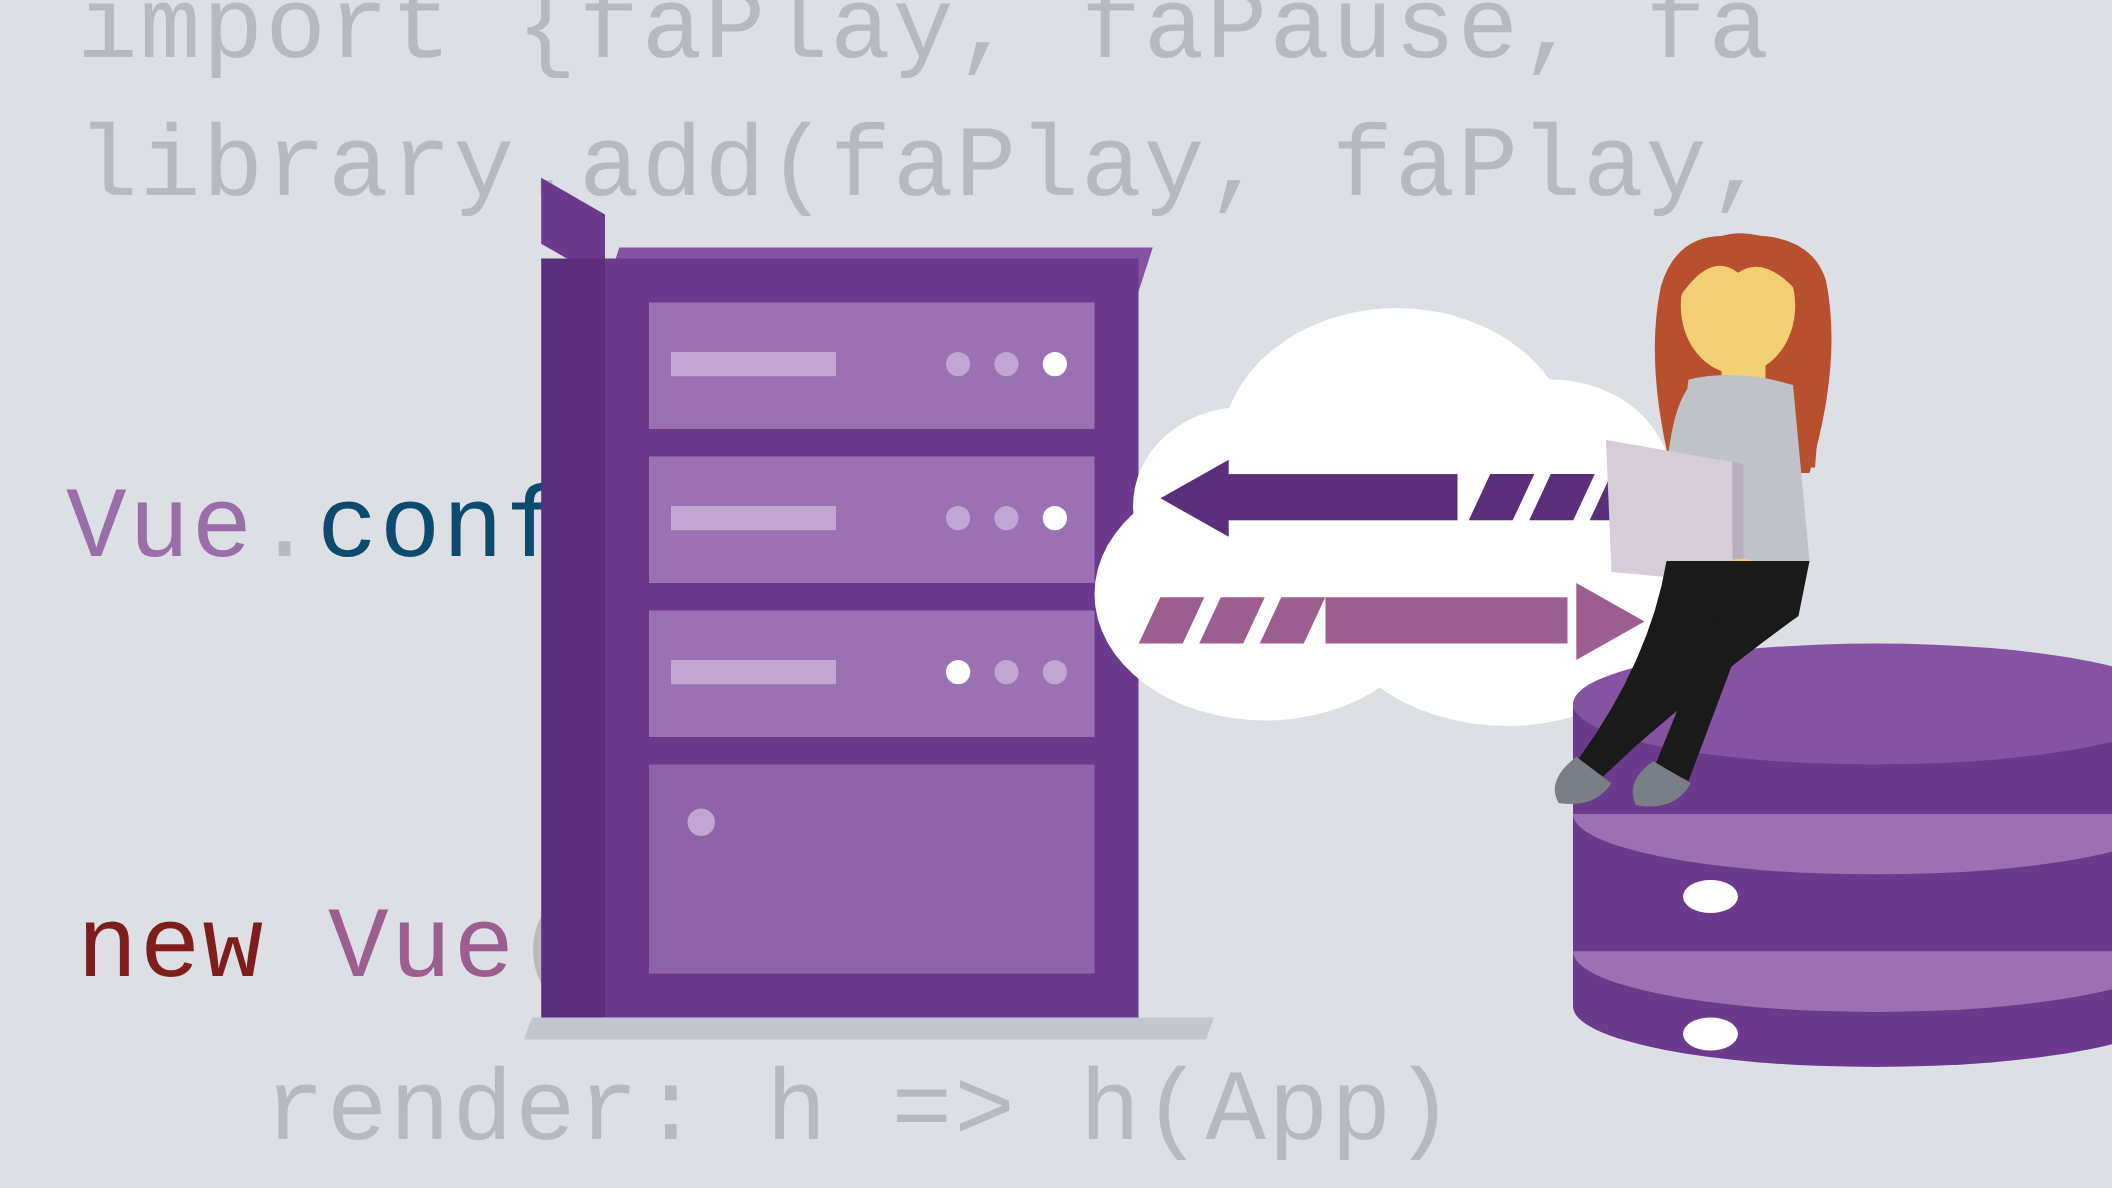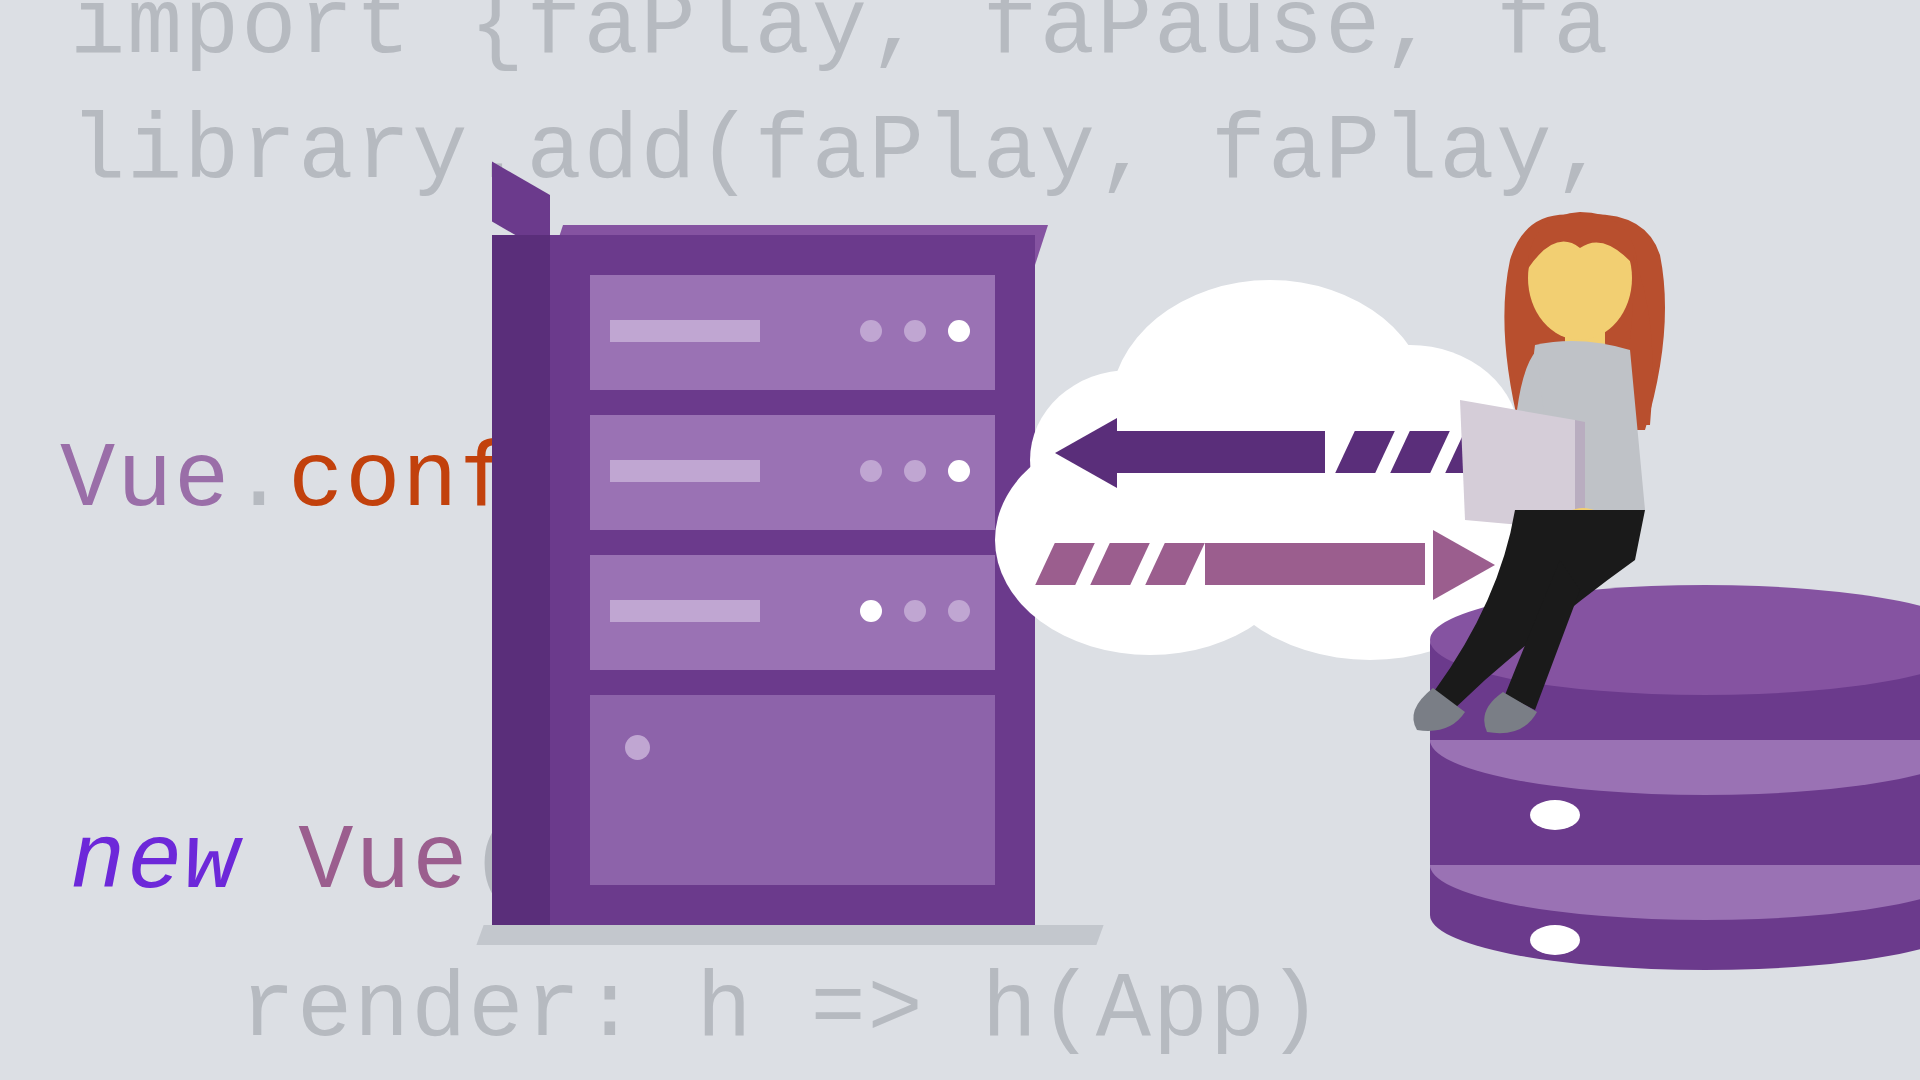--- a/index.html
+++ b/index.html
@@ -17,22 +17,22 @@
       white-space: nowrap;
       letter-spacing: 0.02em;
     }
     .line1 { top: -25px; left: 70px; }
     .line2 { top: 100px; left: 70px; }
     .line3 { top: 428px; left: 60px; }
     .line4 { top: 810px; left: 70px; }
     .line5 { top: 958px; left: 240px; }
     .kw-vue1 { color: #9a6ea8; }
     .kw-dot { color: #b6bac0; }
-    .kw-conf { color: #c2410c; margin-top: 40px; }
-    .kw-new { color: #6d28d9; font-style: italic; }
+    .kw-conf { color: #0c4a6e; margin-top: 40px; }
+    .kw-new { color: #7f1d1d; }
     .kw-vue2 { color: #9b5e8e; }
     .kw-paren { color: #b6bac0; }
 
     
     .server {
       position: absolute;
       left: 550px;
       top: 225px;
       width: 485px;
       height: 700px;

